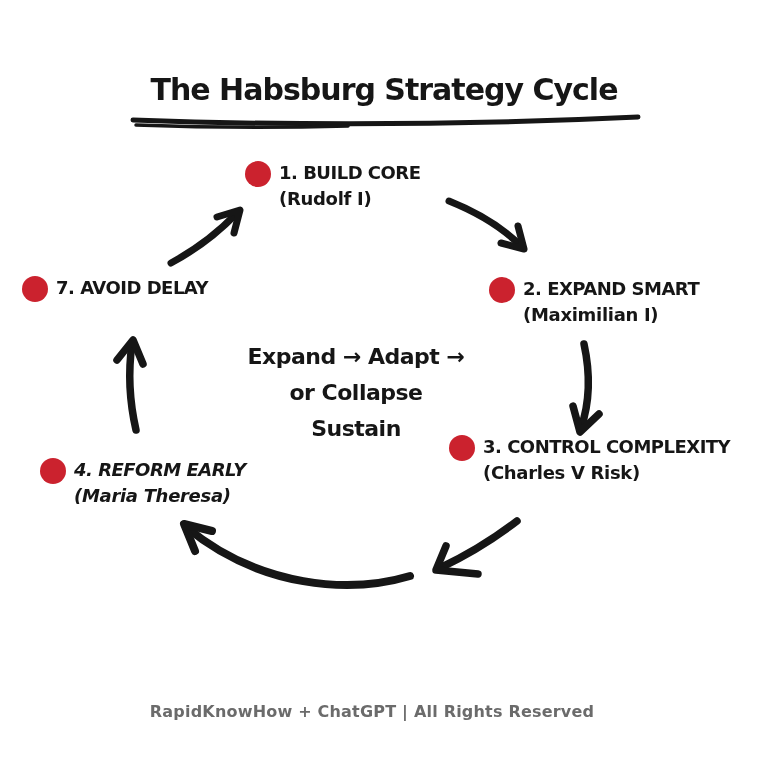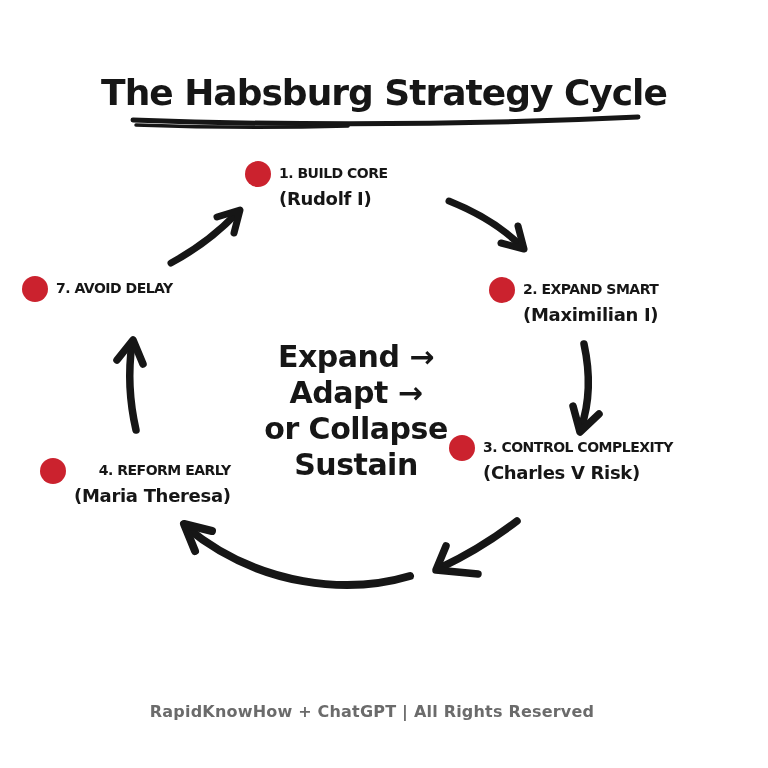--- a/index.html
+++ b/index.html
@@ -30,21 +30,21 @@
     stroke: var(--ink);
     stroke-linecap: round;
     stroke-linejoin: round;
   }
   .title {
     position: absolute;
     top: 72px;
     left: 0;
     width: 768px;
     text-align: center;
-    font-size: 36px;
+    font-size: 30px;
     font-weight: 700;
     letter-spacing: -1px;
     color: var(--ink);
     white-space: nowrap;
   }
   .node {
     position: absolute;
     display: flex;
     align-items: flex-start;
     white-space: nowrap;
@@ -54,49 +54,48 @@
     height: 26px;
     border-radius: 50%;
     background: var(--dot);
     flex: 0 0 auto;
     margin-top: 1px;
     margin-right: 8px;
   }
   .ntext { display: inline-block; }
   .nlabel {
     display: block;
-    font-size: 14px;
+    font-size: 18px;
     font-weight: 700;
     letter-spacing: -0.5px;
     line-height: 26px;
     color: var(--ink);
-    text-align: right;
   }
   .nsub {
     display: block;
     text-align: left;
     font-size: 18px;
     font-weight: 700;
     letter-spacing: -0.3px;
     line-height: 23px;
     margin-top: 1px;
     color: var(--ink);
   }
   .node1 { left: 245px; top: 160px; }
   .node2 { left: 489px; top: 276px; }
   .node3 { left: 449px; top: 434px; }
-  .node4 { left: 40px;  top: 457px; }
+  .node4 { left: 40px;  top: 457px; font-style: italic; }
   .node5 { left: 22px;  top: 275px; }
   .center-text {
     position: absolute;
     left: 228px;
     top: 339px;
     width: 256px;
     text-align: center;
-    font-size: 30px;
+    font-size: 22px;
     font-weight: 700;
     letter-spacing: -0.5px;
     line-height: 36px;
     color: var(--ink);
   }
   .footer {
     position: absolute;
     left: 0;
     top: 702px;
     width: 744px;

